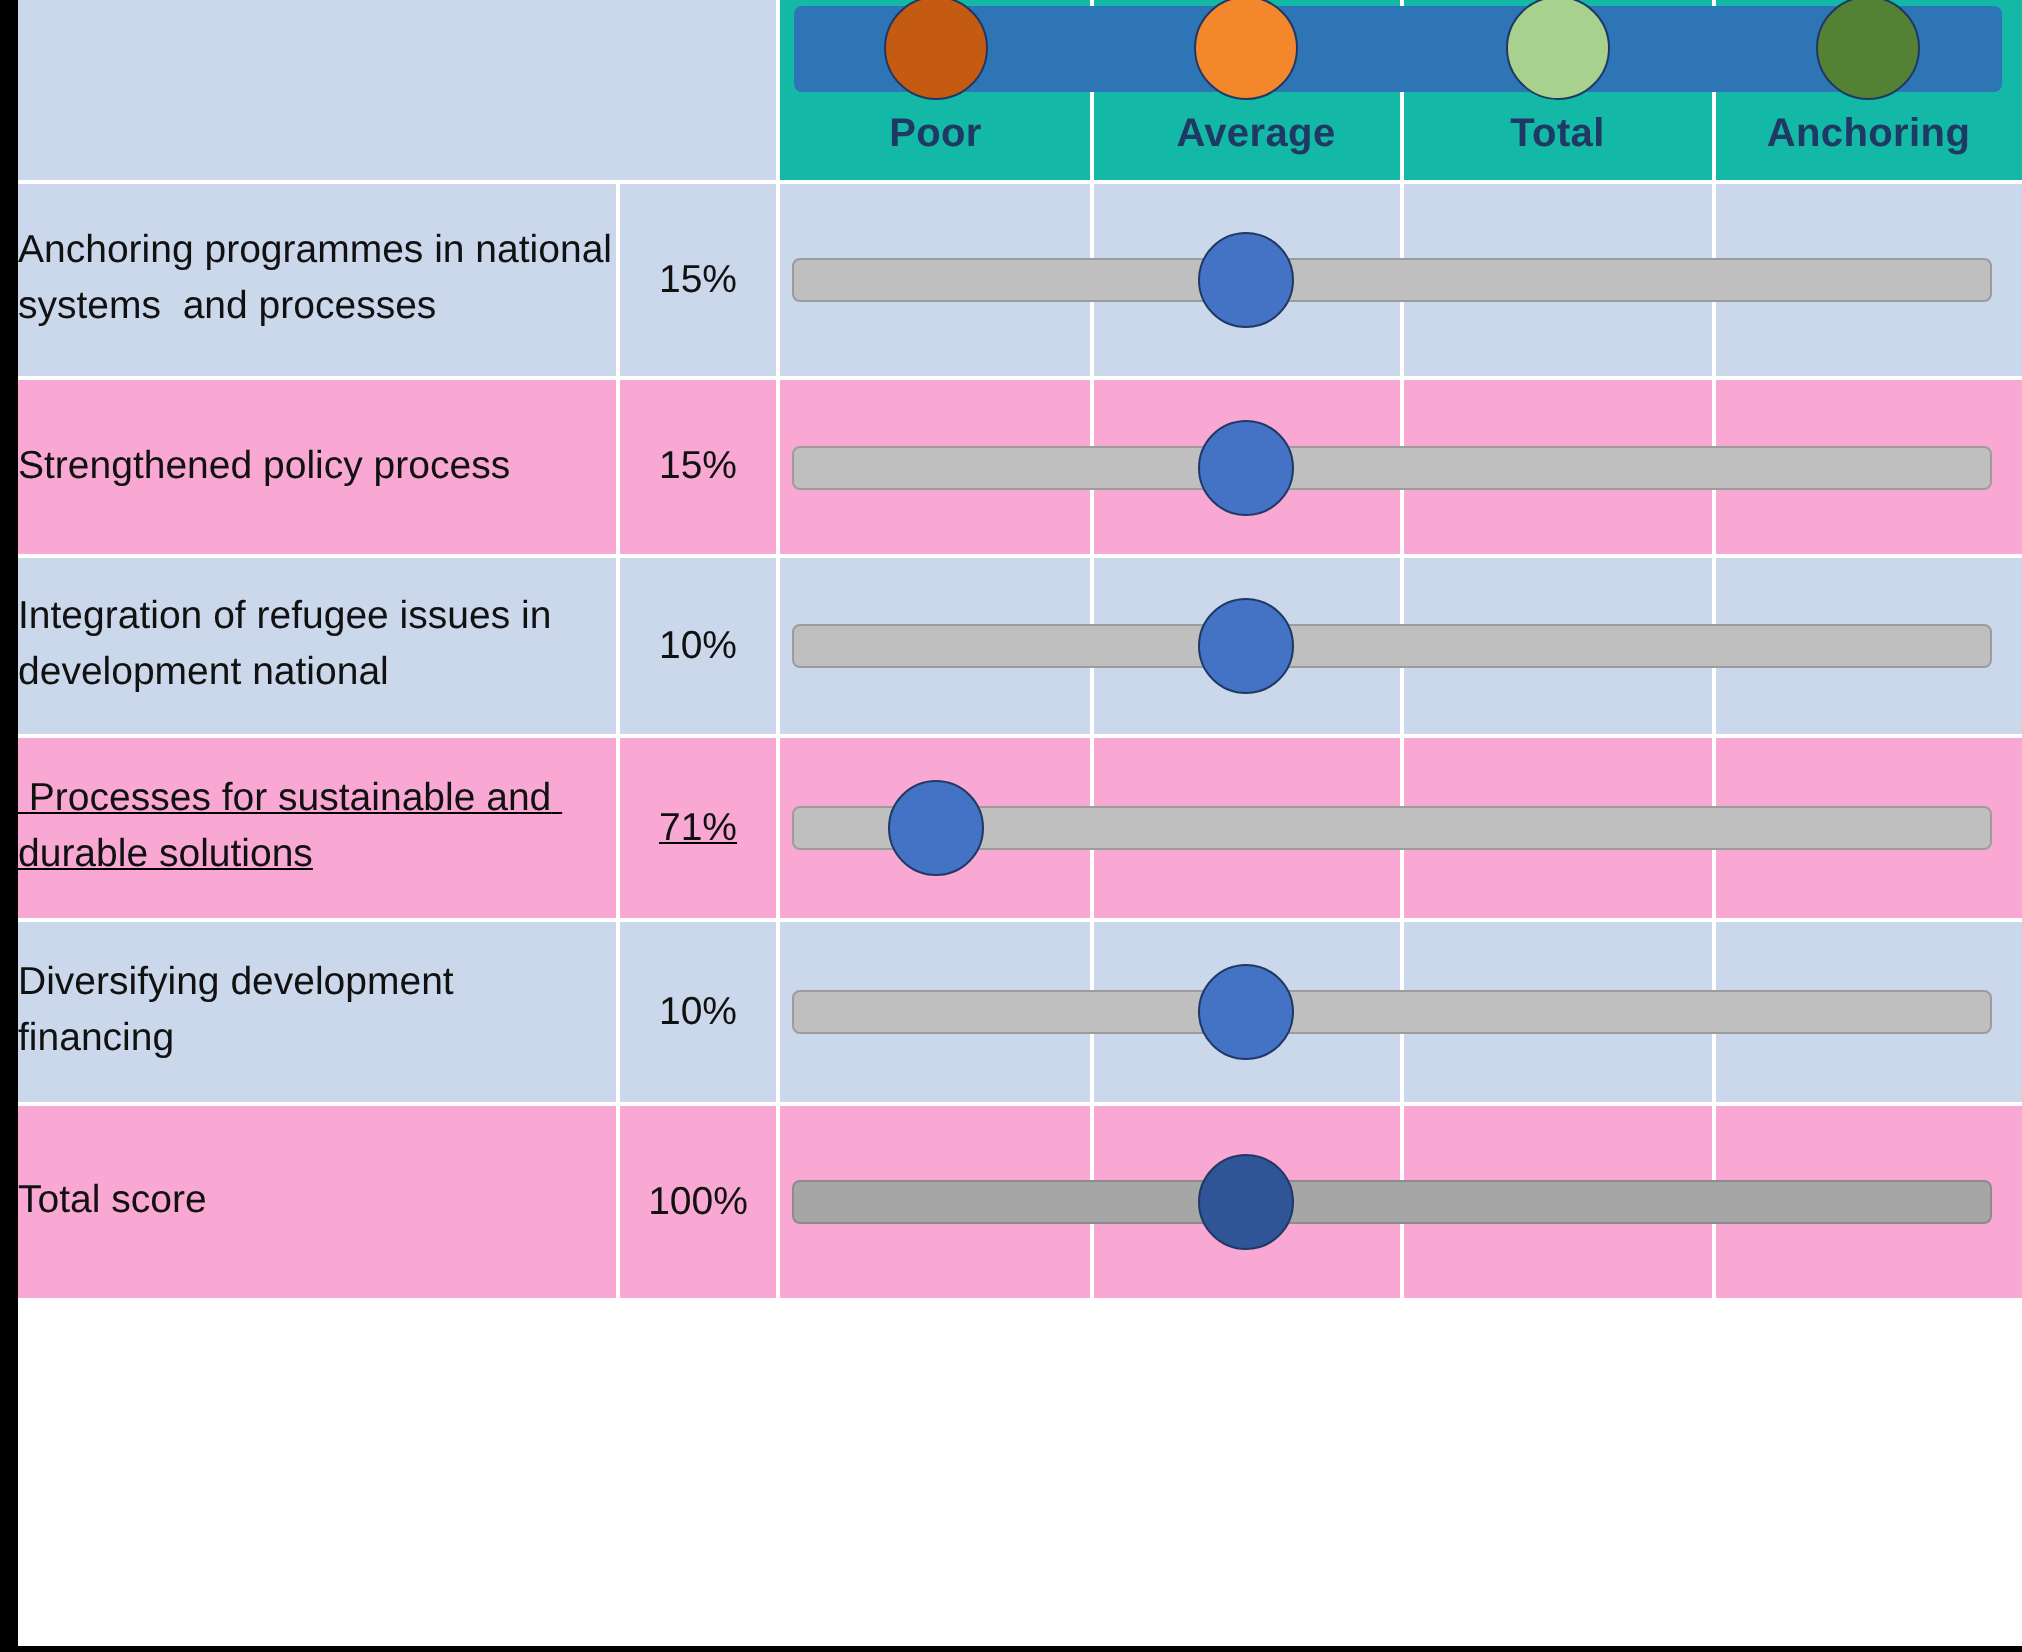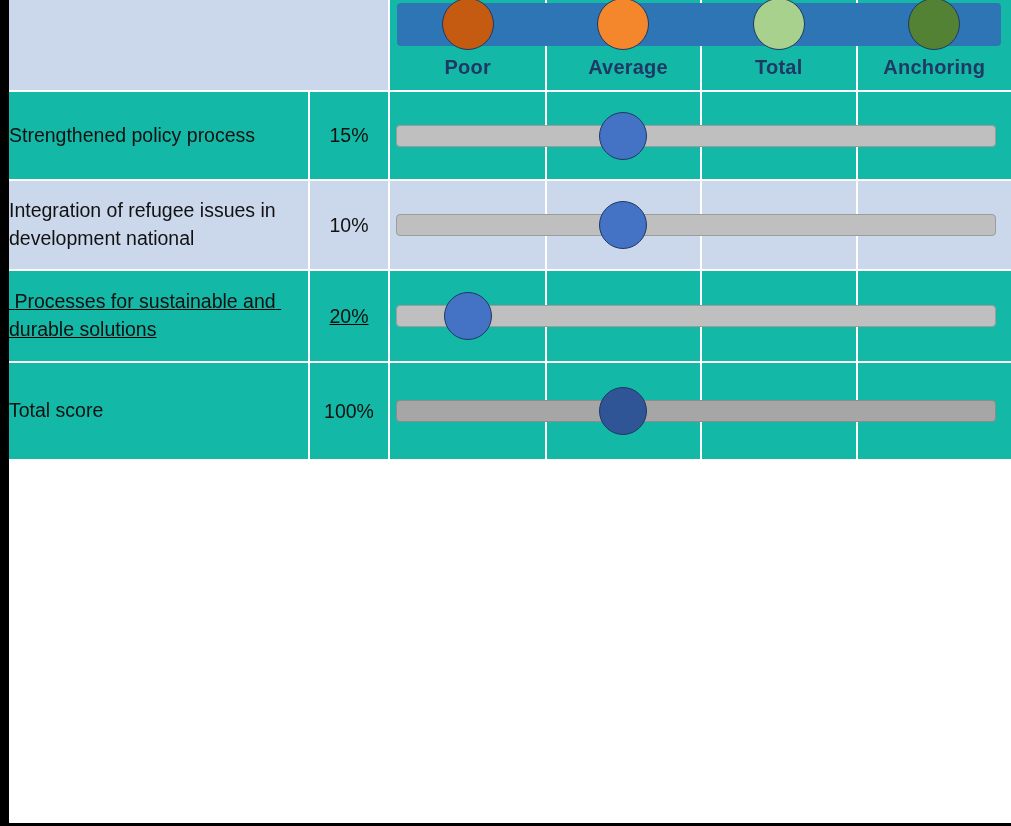--- a/index.html
+++ b/index.html
@@ -126,21 +126,21 @@
     line-height: 34px;
     letter-spacing: .2px;
   }
 
   
   tr.data-row td {
     padding: 0;
     border-bottom: 2px solid #FFFFFF;
   }
   tr.data-row.shade-a td { background: #CBD8EC; }
-  tr.data-row.shade-b td { background: #14b8a6; }
+  tr.data-row.shade-b td { background: #f9a8d4; }
 
   td.cell-label {
     border-right: 2px solid #FFFFFF;
     font-size: 19.5px;
     color: #111111;
     padding: 4px 12px 4px 22px;
     line-height: 1.42;
     vertical-align: middle;
     white-space: pre-wrap;
   }
@@ -234,20 +234,33 @@
                 <div class="scale-dot" style="background: rgb(84, 130, 53); left: 518.25px;"></div>
                 <div class="scale-labels">
                   <div class="scale-label" style="left: 1.75px;">Poor</div>
                   <div class="scale-label" style="left: 162px;">Average</div>
                   <div class="scale-label" style="left: 312.75px;">Total</div>
                   <div class="scale-label" style="left: 468.25px;">Anchoring</div>
                 </div>
               </div>
             </td>
           </tr>
+          <tr class="data-row shade-a" style="height: 96px;">
+            <td class="cell-label">Anchoring programmes in national systems  and processes</td>
+            <td class="cell-weight">15%</td>
+            <td class="cell-track">
+              <div class="track-inner" style="height: 96px;">
+                <div class="track-sep" style="left: 154.5px;"></div>
+                <div class="track-sep" style="left: 310px;"></div>
+                <div class="track-sep" style="left: 465.5px;"></div>
+                <div class="track-bar"></div>
+                <div class="track-knob" title="Average" style="left: 209.25px;"></div>
+              </div>
+            </td>
+          </tr>
           <tr class="data-row shade-b" style="height: 87px;">
             <td class="cell-label">Strengthened policy process</td>
             <td class="cell-weight">15%</td>
             <td class="cell-track">
               <div class="track-inner" style="height: 87px;">
                 <div class="track-sep" style="left: 154.5px;"></div>
                 <div class="track-sep" style="left: 310px;"></div>
                 <div class="track-sep" style="left: 465.5px;"></div>
                 <div class="track-bar"></div>
                 <div class="track-knob" title="Average" style="left: 209.25px;"></div>
@@ -262,28 +275,41 @@
                 <div class="track-sep" style="left: 154.5px;"></div>
                 <div class="track-sep" style="left: 310px;"></div>
                 <div class="track-sep" style="left: 465.5px;"></div>
                 <div class="track-bar"></div>
                 <div class="track-knob" title="Average" style="left: 209.25px;"></div>
               </div>
             </td>
           </tr>
           <tr class="data-row shade-b" style="height: 90px; text-decoration: underline;">
             <td class="cell-label"> Processes for sustainable and durable solutions</td>
-            <td class="cell-weight">20%</td>
+            <td class="cell-weight">71%</td>
             <td class="cell-track">
               <div class="track-inner" style="height: 90px;">
                 <div class="track-sep" style="left: 154.5px;"></div>
                 <div class="track-sep" style="left: 310px;"></div>
                 <div class="track-sep" style="left: 465.5px;"></div>
                 <div class="track-bar"></div>
                 <div class="track-knob" title="Poor" style="left: 53.75px;"></div>
+              </div>
+            </td>
+          </tr>
+          <tr class="data-row shade-a" style="height: 90px;">
+            <td class="cell-label">Diversifying development financing</td>
+            <td class="cell-weight">10%</td>
+            <td class="cell-track">
+              <div class="track-inner" style="height: 90px;">
+                <div class="track-sep" style="left: 154.5px;"></div>
+                <div class="track-sep" style="left: 310px;"></div>
+                <div class="track-sep" style="left: 465.5px;"></div>
+                <div class="track-bar"></div>
+                <div class="track-knob" title="Average" style="left: 209.25px;"></div>
               </div>
             </td>
           </tr>
           <tr class="data-row shade-b" style="height: 96px;">
             <td class="cell-label">Total score</td>
             <td class="cell-weight">100%</td>
             <td class="cell-track">
               <div class="track-inner" style="height: 96px;">
                 <div class="track-sep" style="left: 154.5px;"></div>
                 <div class="track-sep" style="left: 310px;"></div>

